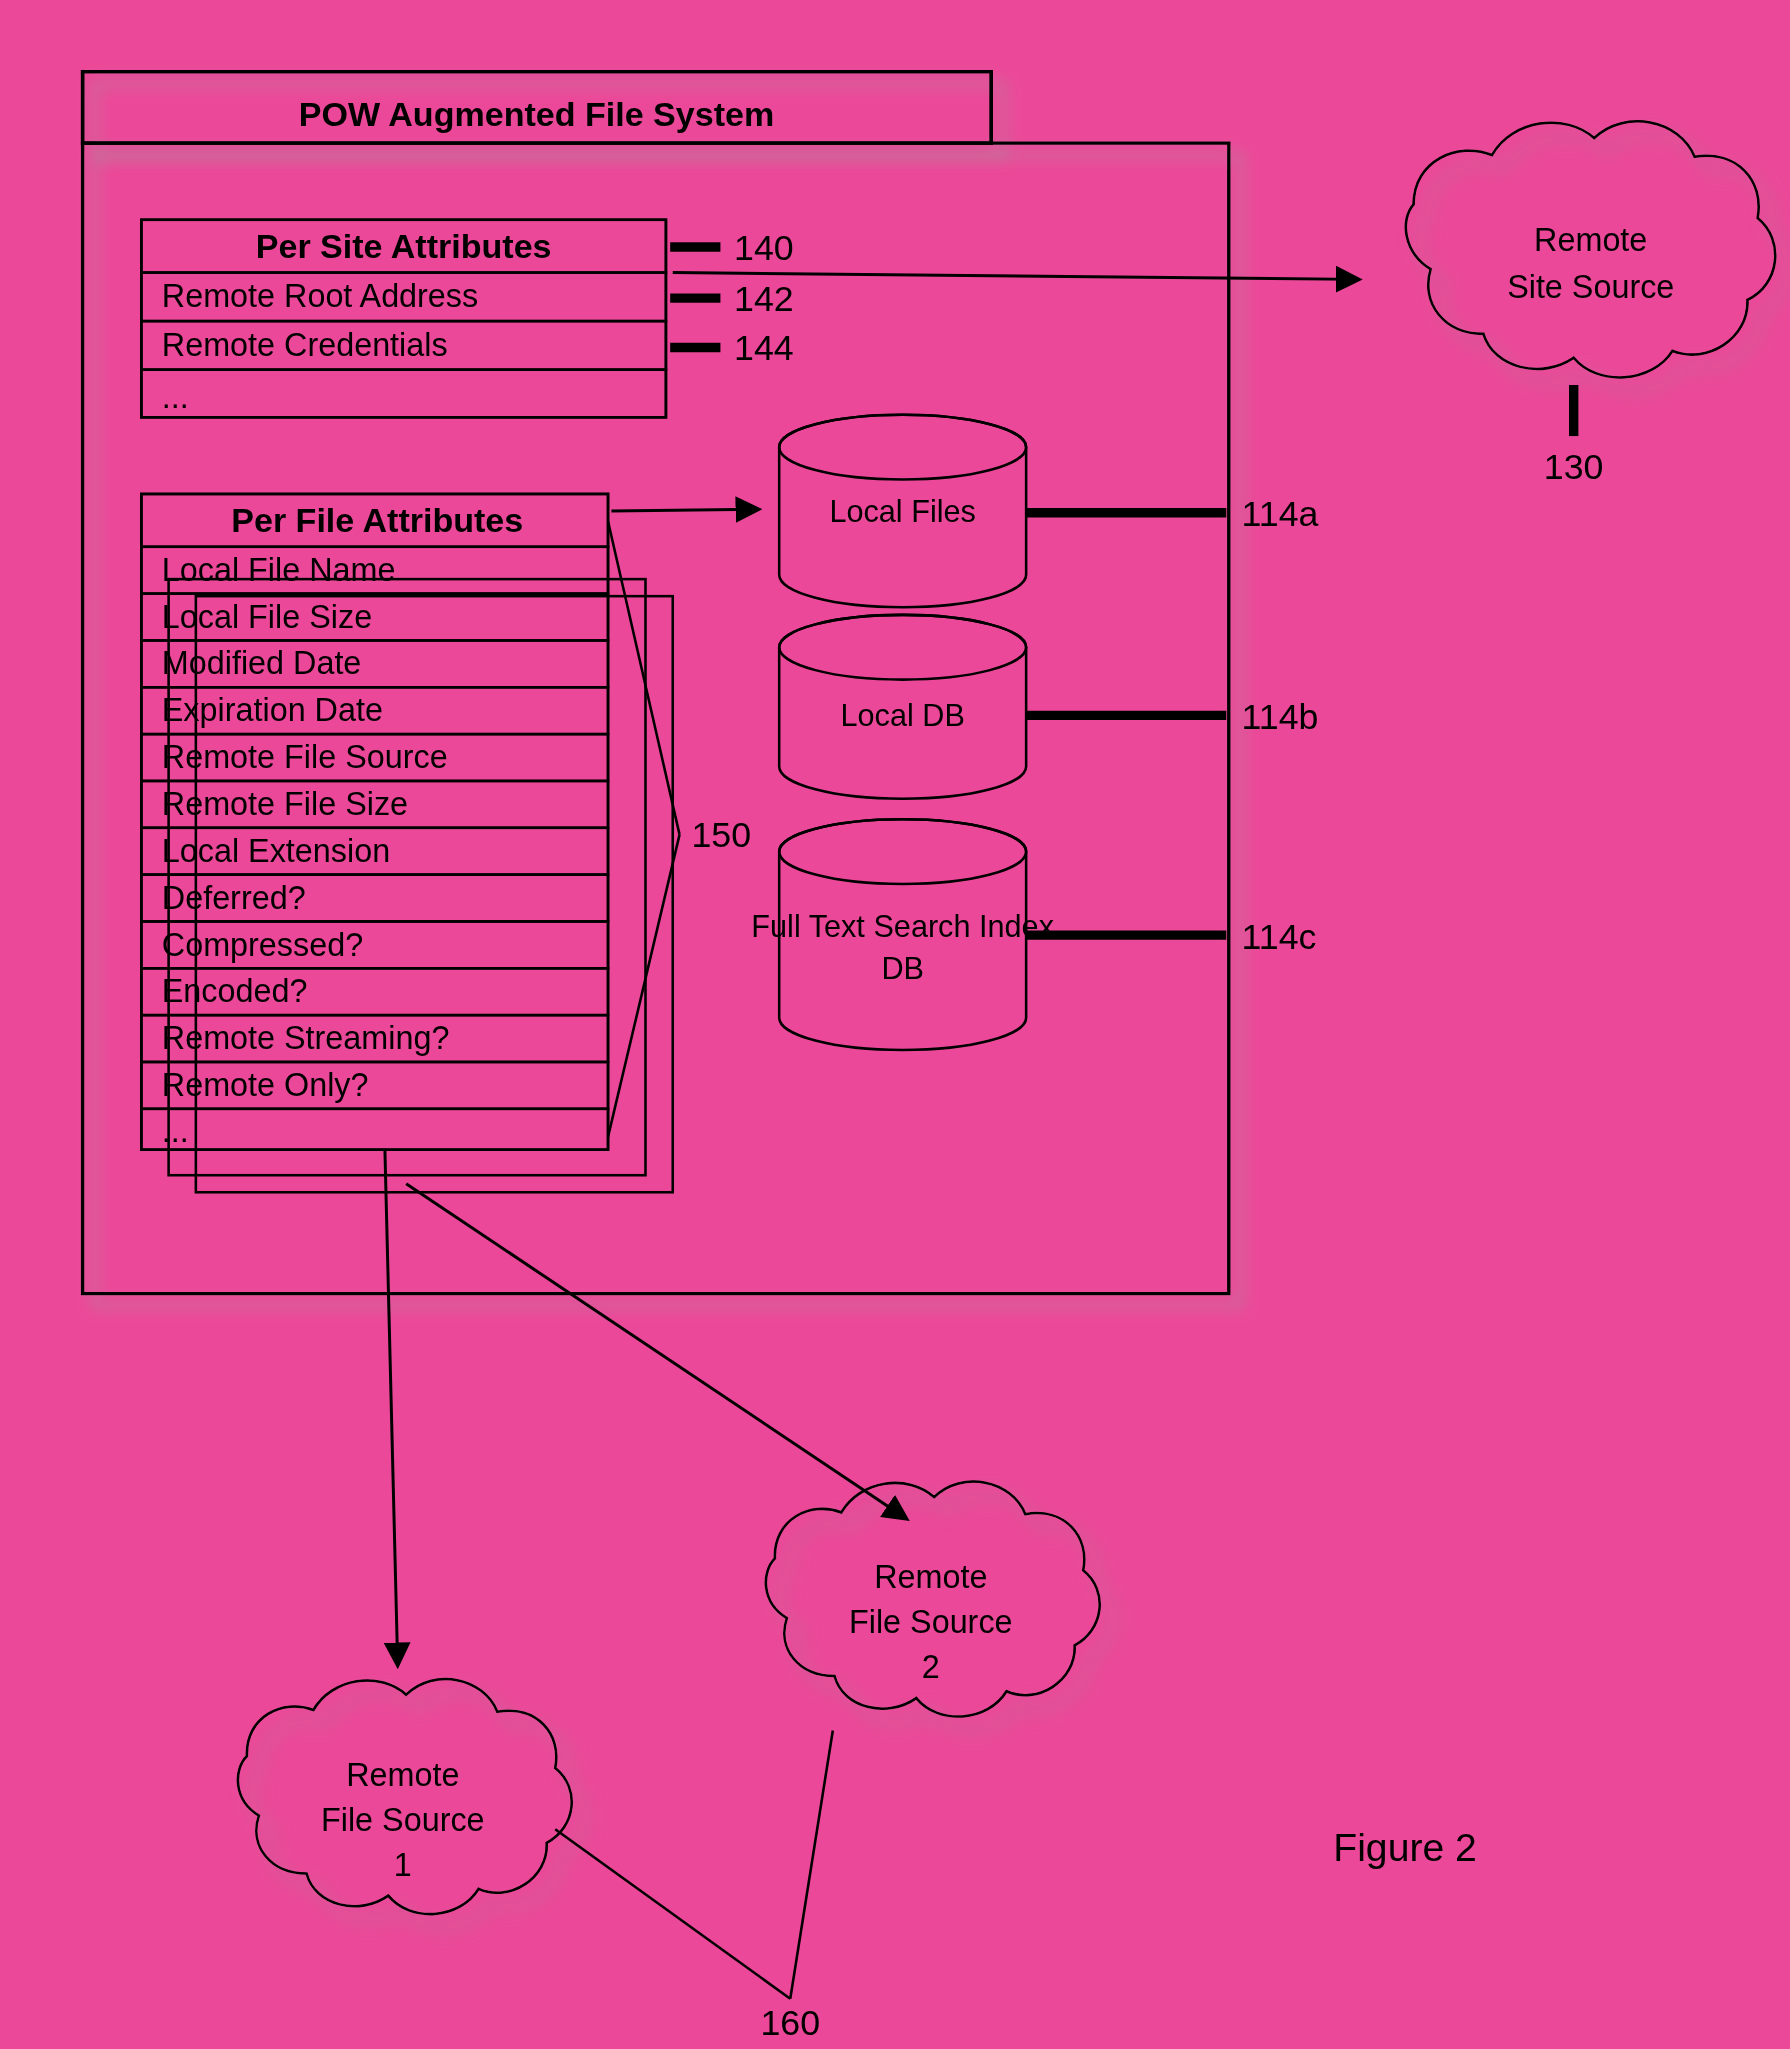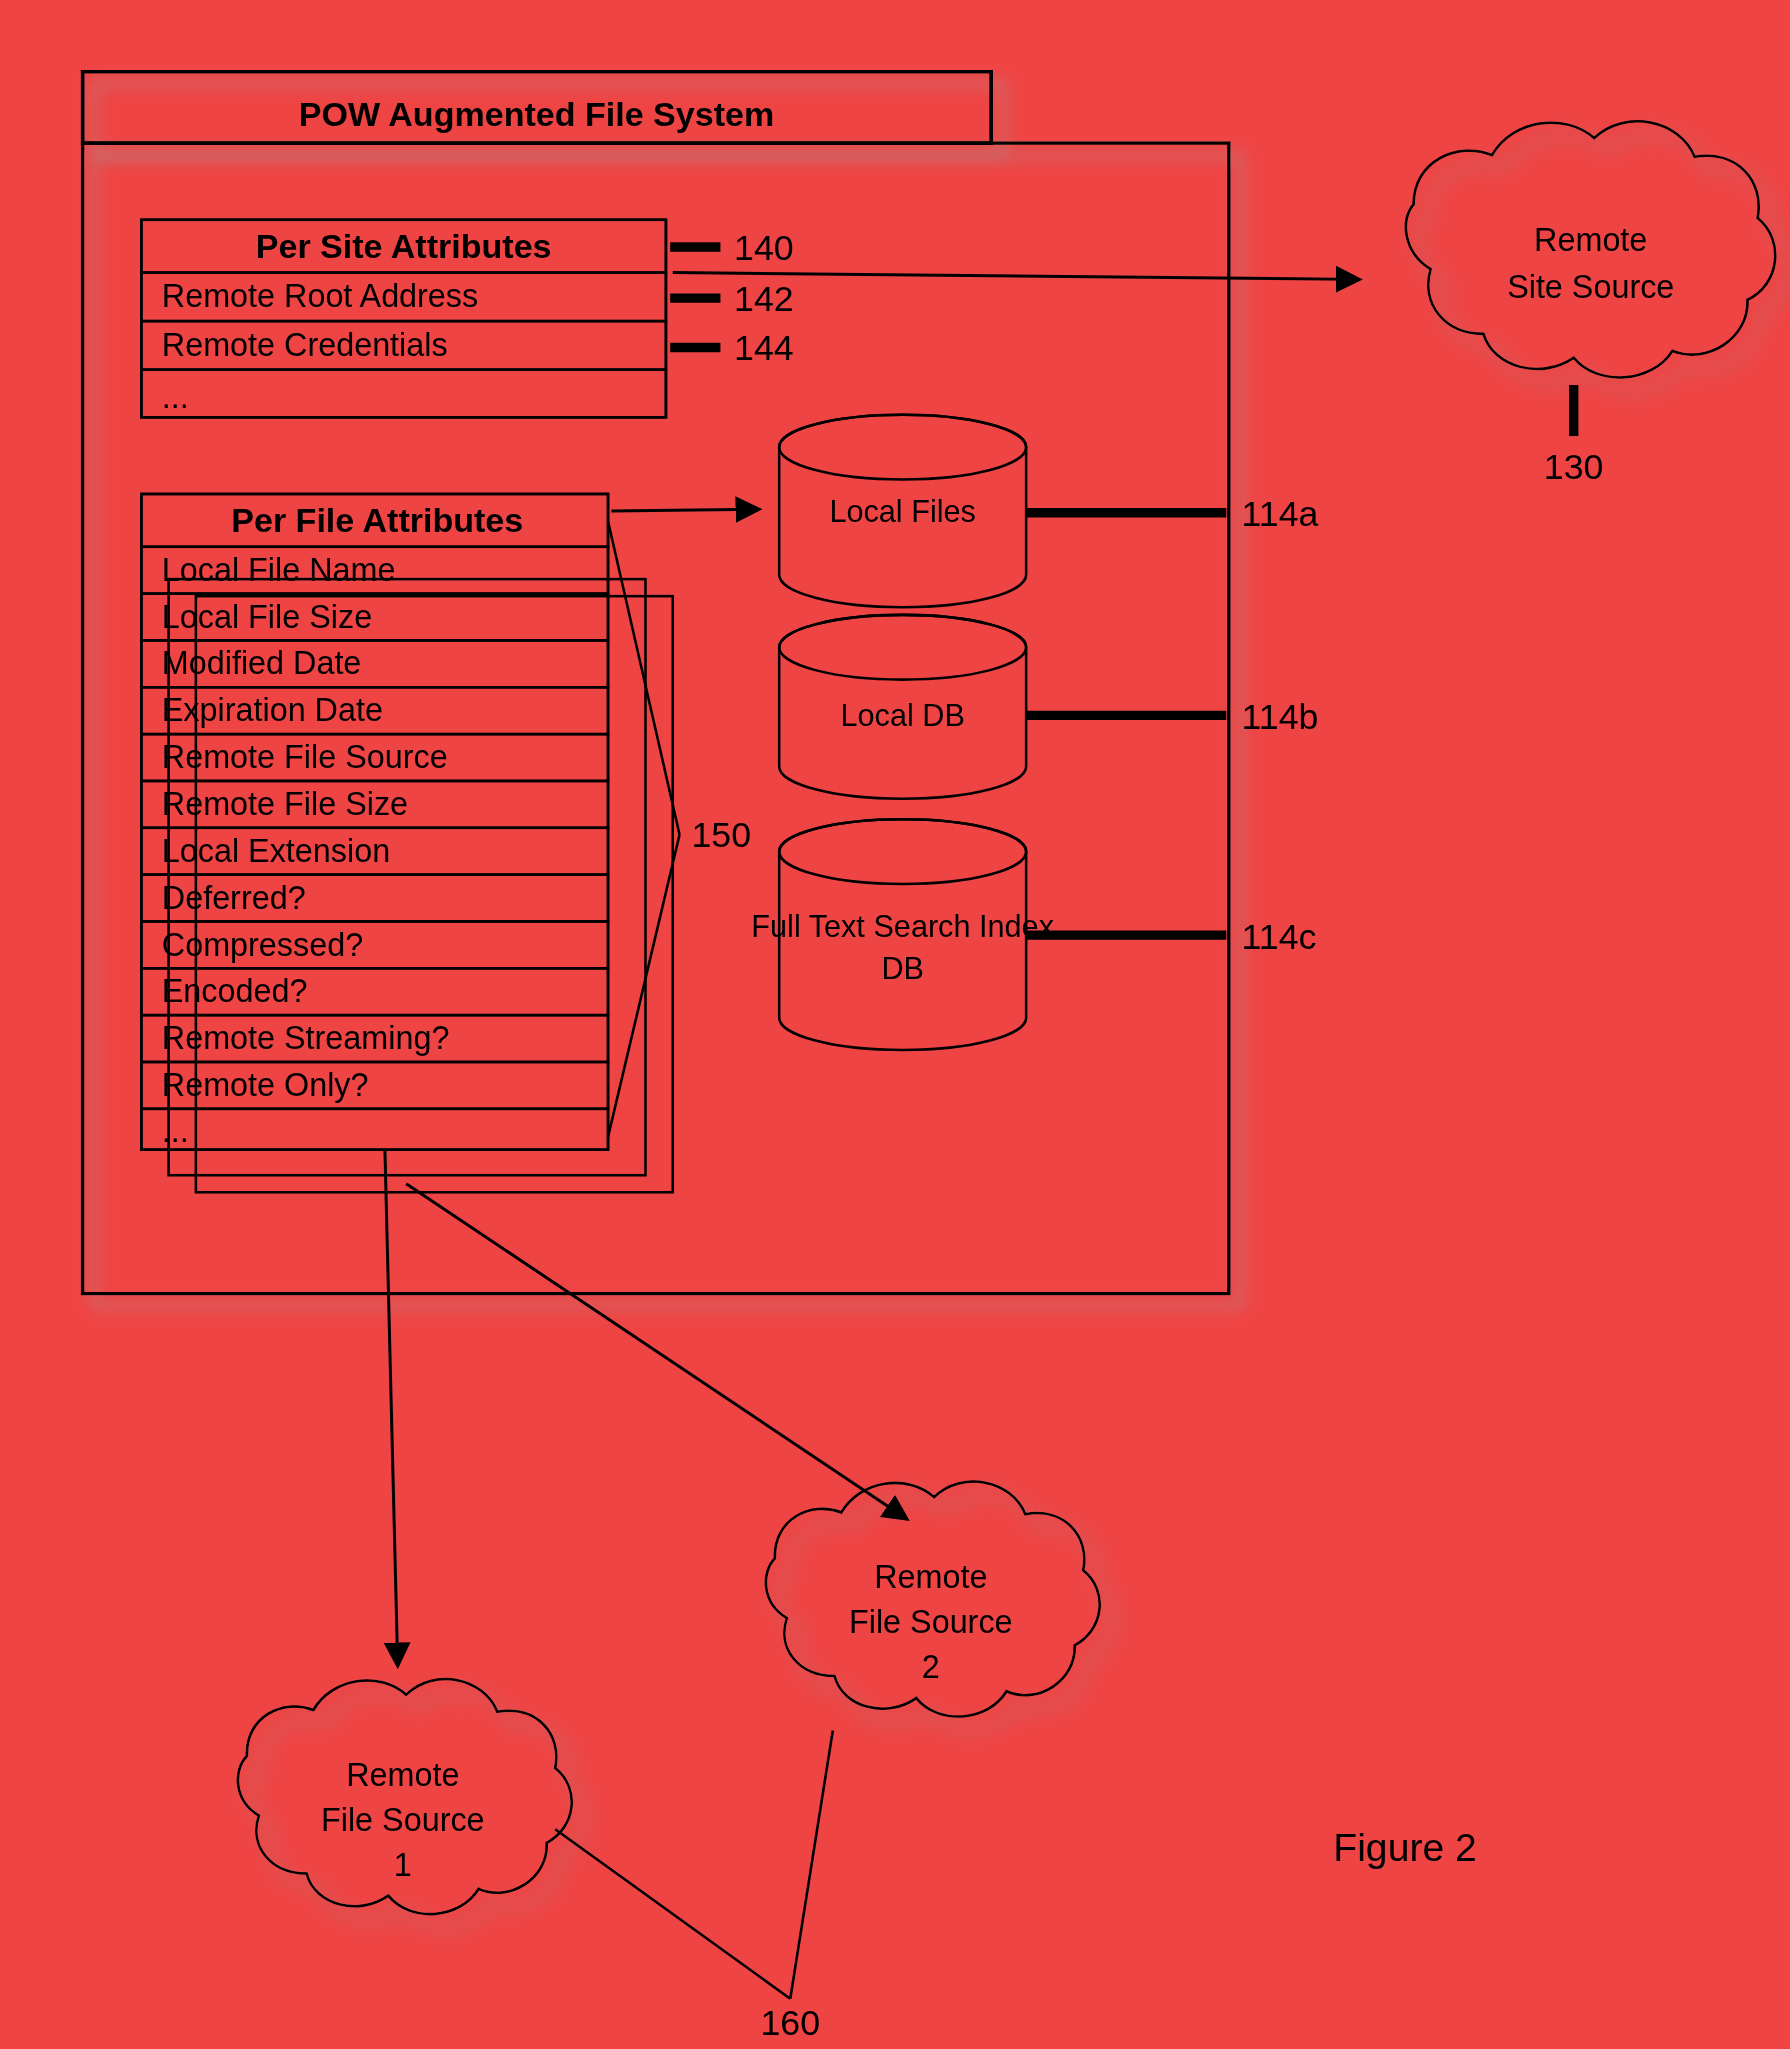--- a/index.html
+++ b/index.html
@@ -9,21 +9,21 @@
     background: #ffffff;
   }
   body {
     font-family: "Liberation Sans", sans-serif;
     color: #000000;
   }
   #figure-root {
     position: relative;
     width: 1790px;
     height: 2049px;
-    background: #ef4444;
+    background: #ec4899;
     overflow: hidden;
   }
   #figure-svg {
     position: absolute;
     left: 0;
     top: 0;
     width: 1790px;
     height: 2049px;
   }
   .fig-text {

